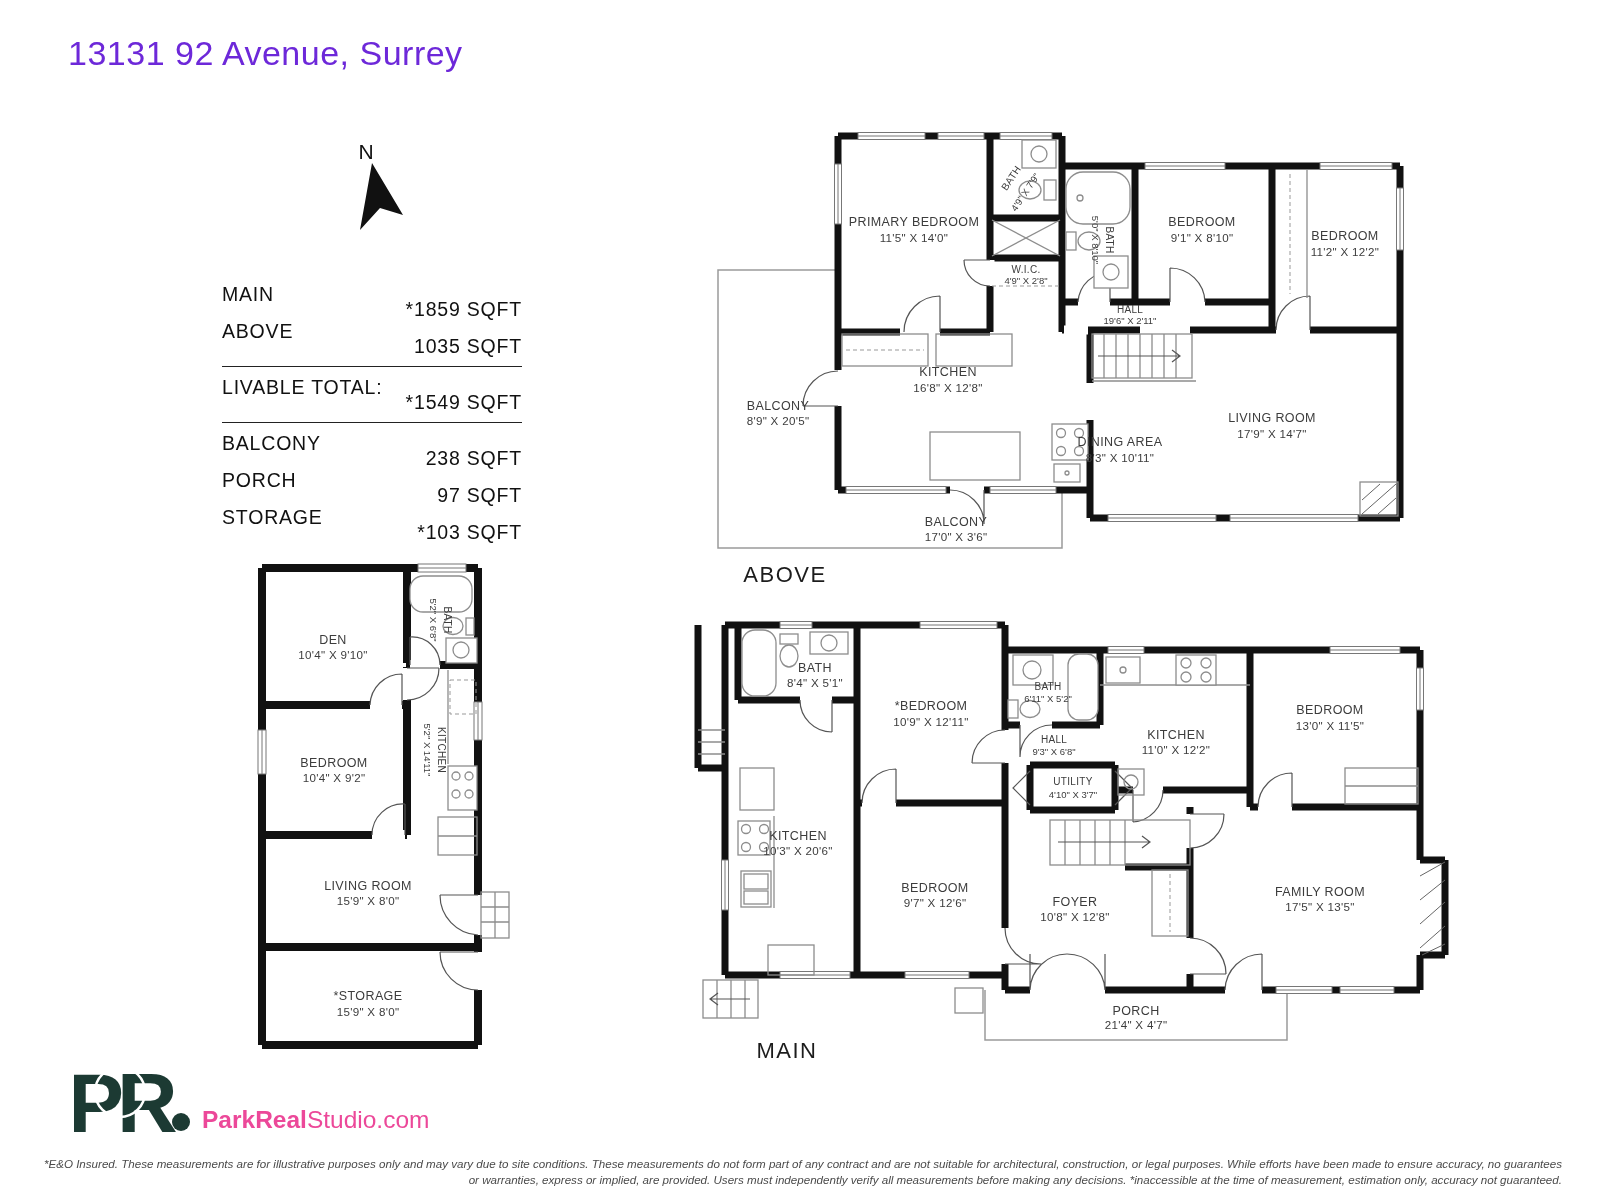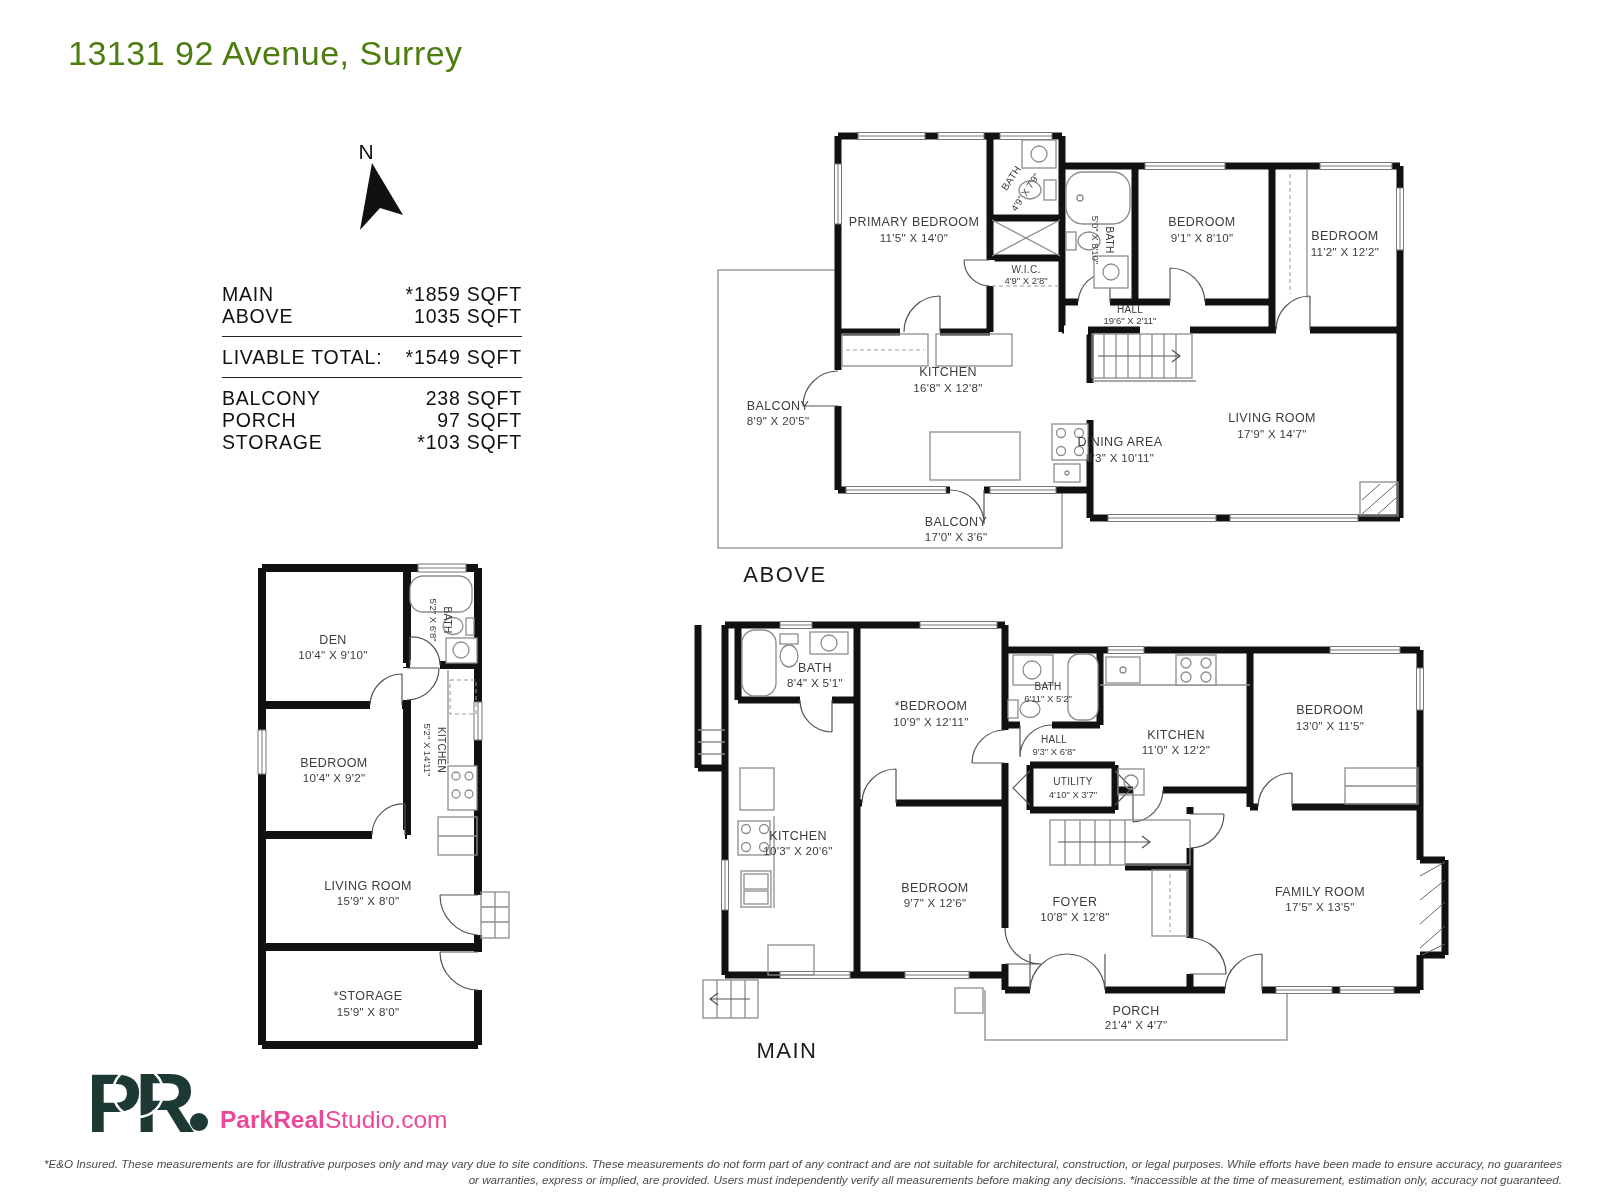--- a/index.html
+++ b/index.html
@@ -1,24 +1,24 @@
 <!DOCTYPE html>
 <html><head>
 <meta charset="utf-8">
 <style>
   html,body{margin:0;padding:0;background:#fff;}
   #page{position:relative;width:1600px;height:1200px;background:#fff;overflow:hidden;
         font-family:"Liberation Sans",sans-serif;}
   #title{position:absolute;left:68px;top:34px;font-size:34px;font-weight:500;
-         color:#4d7c0f;letter-spacing:.5px;}
+         color:#6d28d9;letter-spacing:.5px;}
   
   #areas{position:absolute;left:222px;top:283px;width:300px;color:#111;}
   .arow{display:flex;justify-content:space-between;font-size:19.5px;letter-spacing:.8px;
         line-height:22px;}
-  .arow .v{text-align:center;}
+  .arow .v{text-align:center;margin-top:15px;}
   .adiv{border-top:1.6px solid #222;margin:9px 0;}
   .atotal{font-weight:400;}
   
   .plan-cap{position:absolute;width:190px;text-align:center;font-size:22px;
             letter-spacing:1.5px;color:#1c1c1c;}
   
   .wall{stroke:#111;stroke-width:7;fill:none;}
   .wall8{stroke:#111;stroke-width:8;fill:none;}
   .thin{stroke:#8d8d8d;stroke-width:1.3;fill:none;}
   .fix{stroke:#8d8d8d;stroke-width:1.3;fill:#fff;}
@@ -26,21 +26,21 @@
   .win{fill:#fff;stroke:#777;stroke-width:1;}
   .winline{stroke:#777;stroke-width:1;}
   .outline{stroke:#9a9a9a;stroke-width:1.5;fill:none;}
   .hatch{stroke:#666;stroke-width:1;}
   .dash{stroke:#999;stroke-width:1;stroke-dasharray:4,3;fill:none;}
   .rname{font:12.5px "Liberation Sans",sans-serif;fill:#3c3c3c;letter-spacing:.4px;text-anchor:middle;}
   .rdims{font:11.6px "Liberation Sans",sans-serif;fill:#3c3c3c;letter-spacing:.3px;text-anchor:middle;}
   .rsm{font:10px "Liberation Sans",sans-serif;fill:#3c3c3c;letter-spacing:.3px;text-anchor:middle;}
   .rsmd{font:9.5px "Liberation Sans",sans-serif;fill:#3c3c3c;text-anchor:middle;}
   
-  #logo{position:absolute;left:92px;top:1056px;display:flex;align-items:flex-end;justify-content:flex-end;}
+  #logo{position:absolute;left:74px;top:1056px;display:flex;align-items:flex-end;justify-content:flex-end;}
   #site{font-size:24.5px;color:#ec4899;padding:0 0 14px 8px;}
   #site b{font-weight:700;}
   
   #disc{position:absolute;left:40px;top:1156px;width:1522px;font-size:11.6px;
         font-style:italic;color:#4a4a4a;line-height:15.5px;text-align:right;}
 </style>
 </head>
 <body>
 
 <div id="page">

